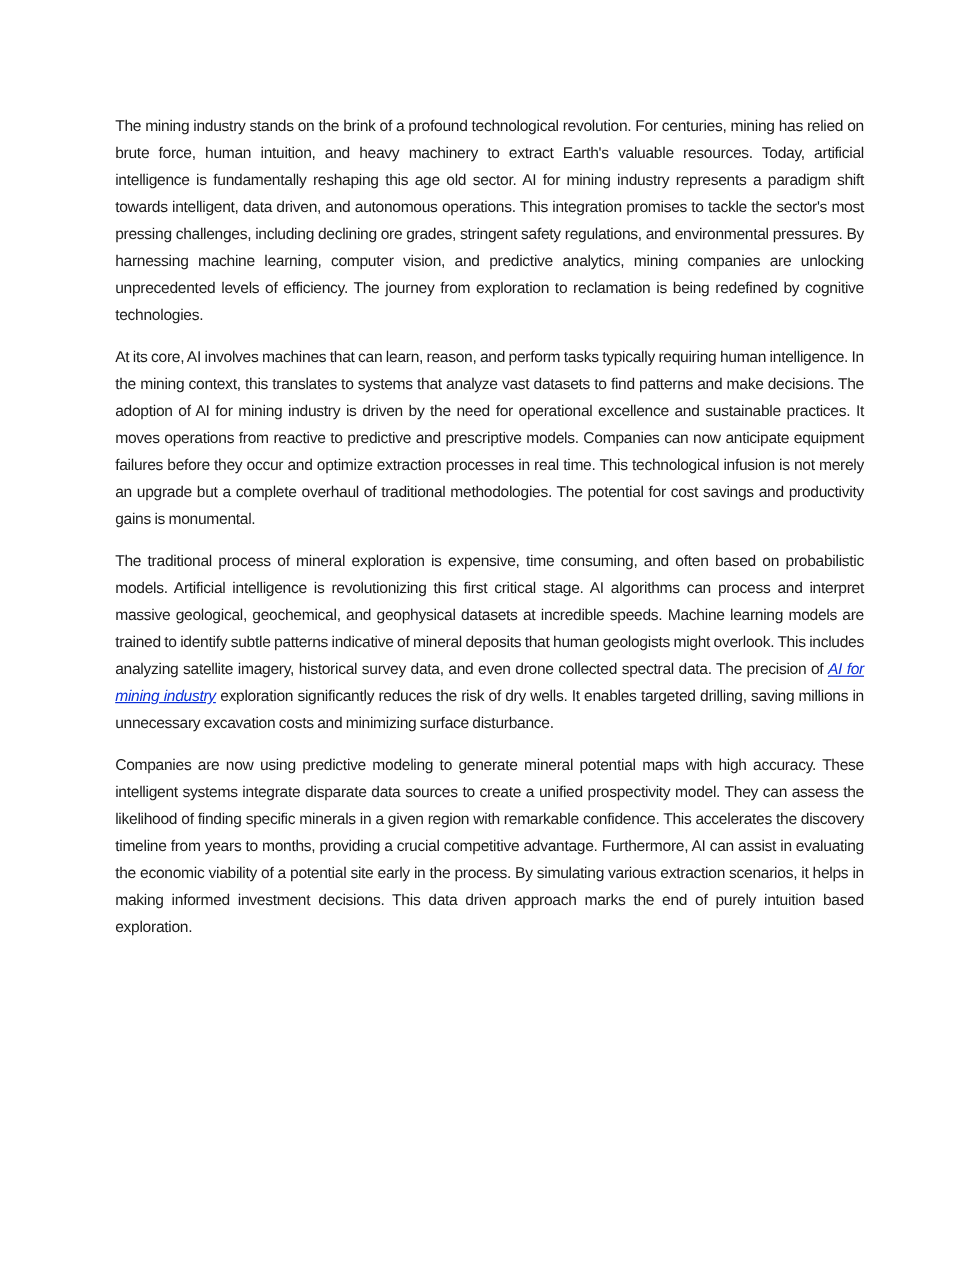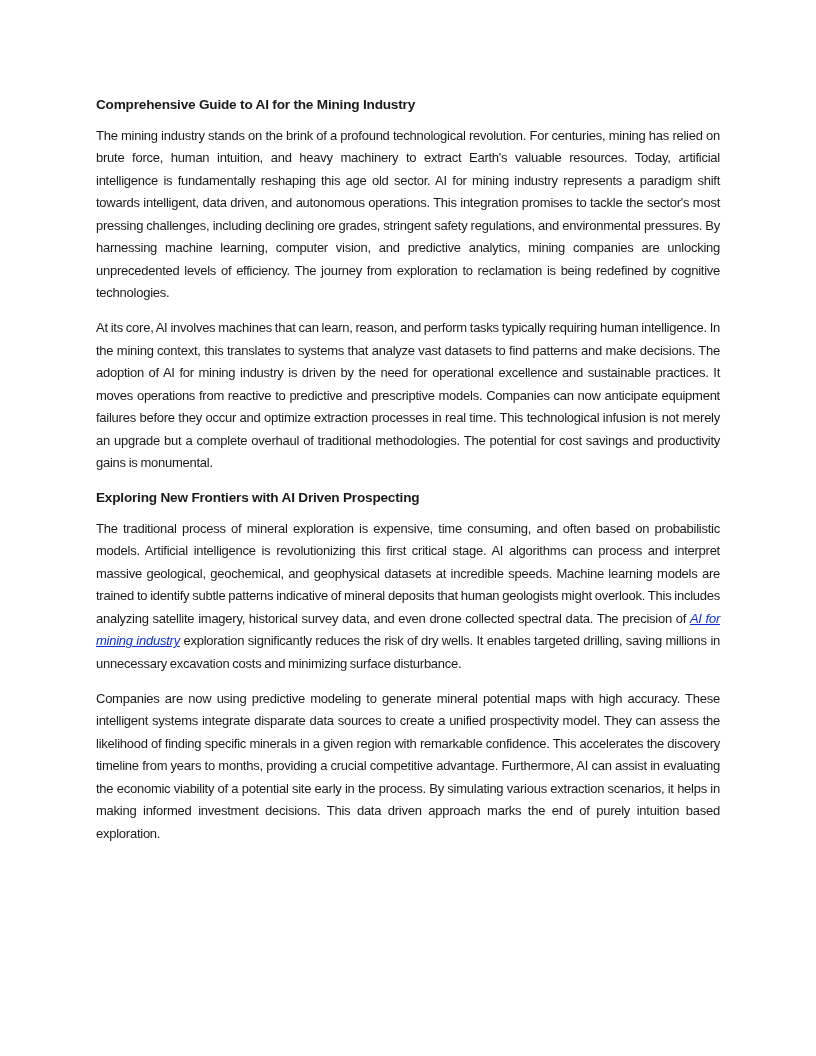--- a/index.html
+++ b/index.html
@@ -39,24 +39,22 @@
   .link {
     color: #0b2fd8;
     text-decoration: underline;
     font-style: italic;
   }
 </style>
 </head>
 <body>
 
 <div class="page">
-  <div class="heading">Comprehensive Guide to AI for the Mining Industry</div>
 
   <p class="para">The mining industry stands on the brink of a profound technological revolution. For centuries, mining has relied on brute force, human intuition, and heavy machinery to extract Earth's valuable resources. Today, artificial intelligence is fundamentally reshaping this age old sector. AI for mining industry represents a paradigm shift towards intelligent, data driven, and autonomous operations. This integration promises to tackle the sector's most pressing challenges, including declining ore grades, stringent safety regulations, and environmental pressures. By harnessing machine learning, computer vision, and predictive analytics, mining companies are unlocking unprecedented levels of efficiency. The journey from exploration to reclamation is being redefined by cognitive technologies.</p>
 
   <p class="para">At its core, AI involves machines that can learn, reason, and perform tasks typically requiring human intelligence. In the mining context, this translates to systems that analyze vast datasets to find patterns and make decisions. The adoption of AI for mining industry is driven by the need for operational excellence and sustainable practices. It moves operations from reactive to predictive and prescriptive models. Companies can now anticipate equipment failures before they occur and optimize extraction processes in real time. This technological infusion is not merely an upgrade but a complete overhaul of traditional methodologies. The potential for cost savings and productivity gains is monumental.</p>
 
-  <div class="heading">Exploring New Frontiers with AI Driven Prospecting</div>
 
   <p class="para"><span>The traditional process of mineral exploration is expensive, time consuming, and often based on probabilistic models. Artificial intelligence is revolutionizing this first critical stage. AI algorithms can process and interpret massive geological, geochemical, and geophysical datasets at incredible speeds. Machine learning models are trained to identify subtle patterns indicative of mineral deposits that human geologists might overlook. This includes analyzing satellite imagery, historical survey data, and even drone collected spectral data. The precision of </span><a class="link">AI for mining industry</a><span> exploration significantly reduces the risk of dry wells. It enables targeted drilling, saving millions in unnecessary excavation costs and minimizing surface disturbance.</span></p>
 
   <p class="para">Companies are now using predictive modeling to generate mineral potential maps with high accuracy. These intelligent systems integrate disparate data sources to create a unified prospectivity model. They can assess the likelihood of finding specific minerals in a given region with remarkable confidence. This accelerates the discovery timeline from years to months, providing a crucial competitive advantage. Furthermore, AI can assist in evaluating the economic viability of a potential site early in the process. By simulating various extraction scenarios, it helps in making informed investment decisions. This data driven approach marks the end of purely intuition based exploration.</p>
 </div>
 
 </body></html>

